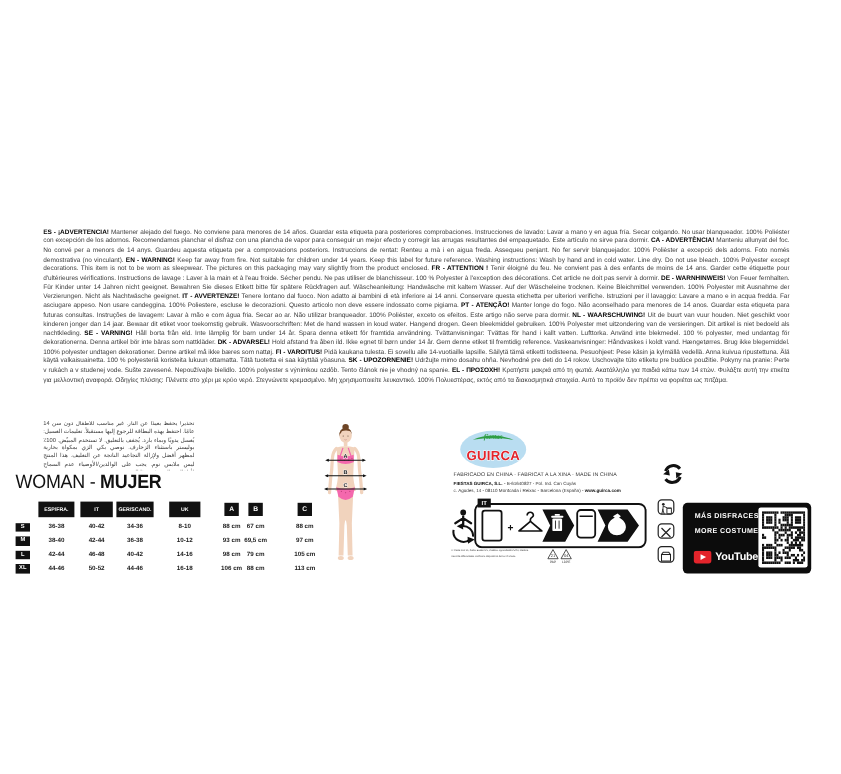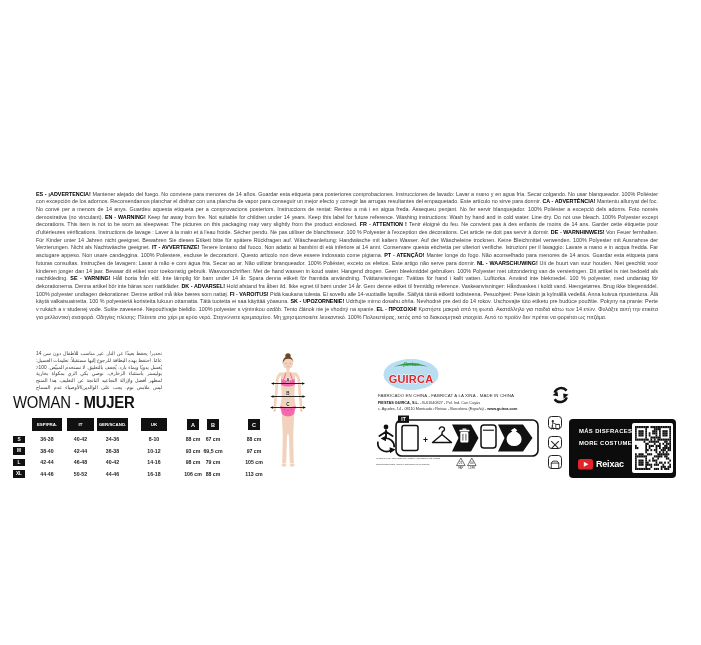--- a/index.html
+++ b/index.html
@@ -236,21 +236,21 @@
   </div>
 
   <div class="abs" id="promo">
     <div class="promo-line" style="top:9px;">MÁS DISFRACES EN</div>
     <div class="promo-line" style="top:21px;">MORE COSTUMES AT</div>
     <div id="yt-row">
       <svg width="15" height="10.5" viewBox="0 0 15 10.5">
         <rect x="0" y="0" width="15" height="10.5" rx="2.6" fill="#e3242b"></rect>
         <polygon points="5.8,2.8 10.4,5.25 5.8,7.7" fill="#fff"></polygon>
       </svg>
-      <span id="yt-text">Reixac</span>
+      <span id="yt-text">YouTube</span>
     </div>
     <div id="qr-pad">
       <svg id="qr-svg" width="36" height="44" viewBox="0 0 21 21" preserveAspectRatio="none">
           <rect x="0" y="0" width="1.02" height="1.02" fill="#111"></rect>
           <rect x="1" y="0" width="1.02" height="1.02" fill="#111"></rect>
           <rect x="2" y="0" width="1.02" height="1.02" fill="#111"></rect>
           <rect x="3" y="0" width="1.02" height="1.02" fill="#111"></rect>
           <rect x="4" y="0" width="1.02" height="1.02" fill="#111"></rect>
           <rect x="5" y="0" width="1.02" height="1.02" fill="#111"></rect>
           <rect x="6" y="0" width="1.02" height="1.02" fill="#111"></rect>

